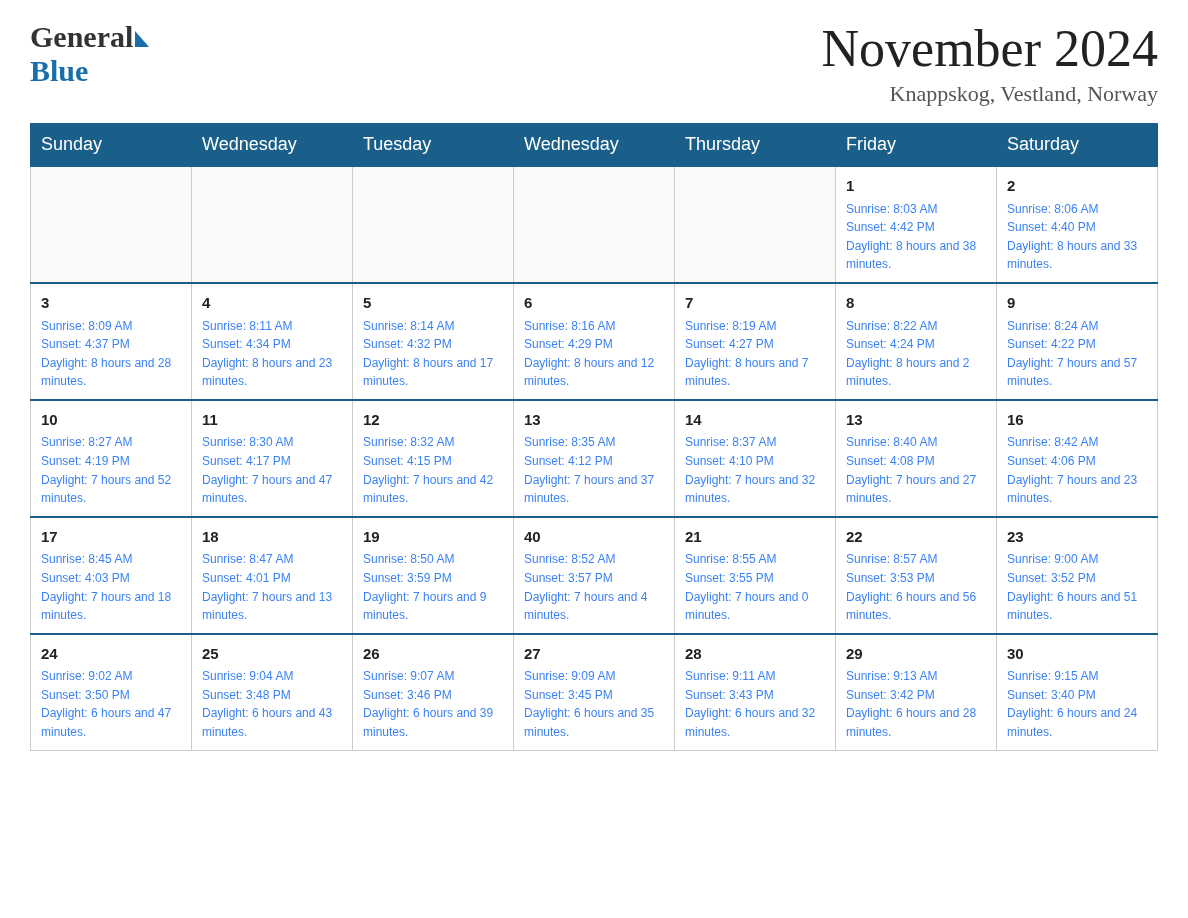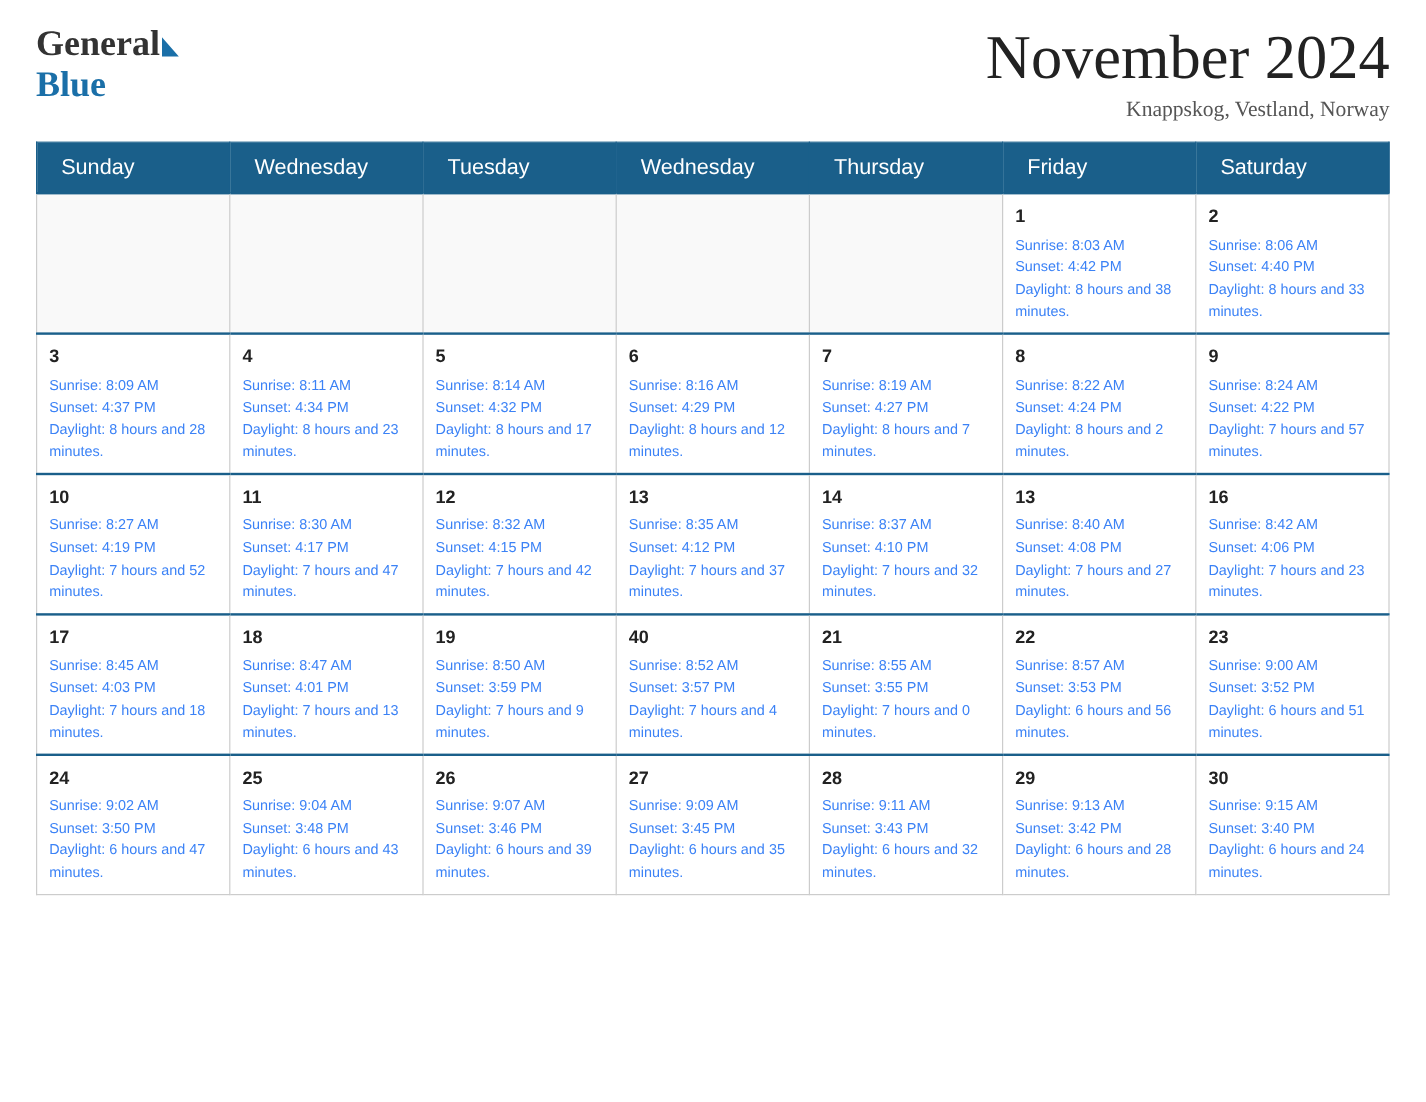--- a/index.html
+++ b/index.html
@@ -27,34 +27,34 @@
       text-align: right;
       margin-left: 24px;
     }
     .month-title {
       font-size: 52px;
       font-weight: normal;
       color: #222;
       line-height: 1.1;
     }
     .location {
-      font-size: 18px;
+      font-size: 22px;
       color: #555;
       margin-top: 4px;
     }
     table {
       width: 100%;
       border-collapse: collapse;
     }
     thead tr th {
       background-color: #1a5f8a;
       color: #fff;
       font-size: 18px;
       font-weight: normal;
-      padding: 10px 20px;
+      padding: 10px 10px;
       text-align: left;
       border: 1px solid #1a5f8a;
     }
     tbody tr td {
       width: 14.28%;
       vertical-align: top;
       padding: 8px 10px;
       border: 1px solid #ccc;
       border-top: 2px solid #1a5f8a;
       font-size: 13px;

